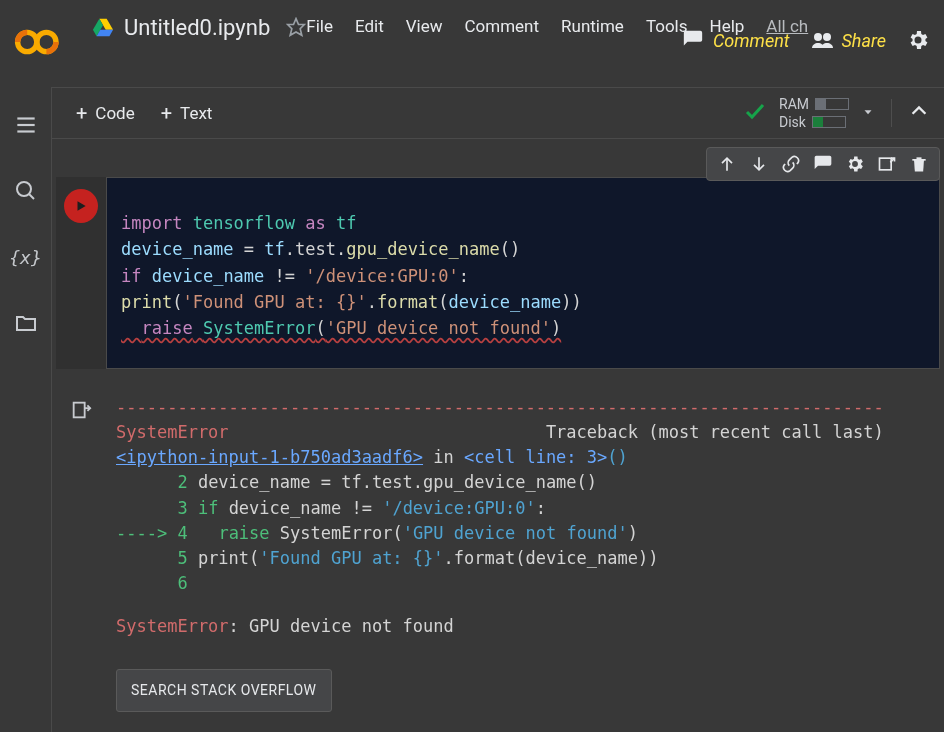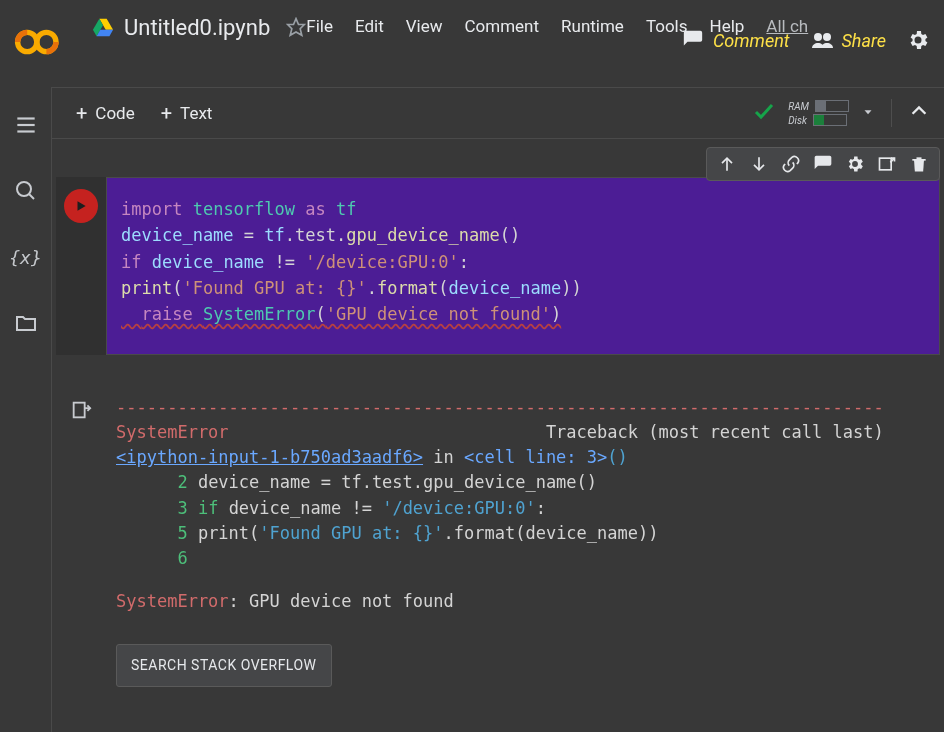--- a/index.html
+++ b/index.html
@@ -68,21 +68,21 @@
     border-bottom: 1px solid #4a4a4a;
     display: flex; align-items: center;
     padding: 0 14px 0 24px;
     gap: 26px;
   }
   .tb-btn { display:flex; align-items:center; gap:8px; font-size:17px; color:#e8eaed; cursor:pointer; }
   .tb-plus { font-size:20px; line-height:1; color:#e8eaed; }
 
   .tb-right { margin-left:auto; display:flex; align-items:center; gap:12px; }
   .conn-check { color:#16a34a; font-size:22px; }
-  .res-block { display:flex; flex-direction:column; gap:2px; font-size:10px; color:#c8cbd0;font-style:italic; }
+  .res-block { display:flex; flex-direction:column; gap:2px; font-size:14px; color:#c8cbd0; }
   .res-row { display:flex; align-items:center; gap:6px; }
   .res-bar { width:34px; height:12px; border:1px solid #6b6f76; position:relative; }
   .res-bar.green .fill { background:#1b7f3b; }
   .res-bar .fill { position:absolute; left:0; top:0; bottom:0; width:10px; background:#6b6f76; }
   .tb-caret { color:#c8cbd0; font-size:14px; cursor:pointer; }
   .tb-divider { width:1px; height:28px; background:#4e4e4e; margin:0 4px; }
   .tb-up { cursor:pointer; }
 
   
   .main {
@@ -119,23 +119,23 @@
   }
   .run-btn {
     width:34px; height:34px; border-radius:50%;
     background:#c5221f;
     display:flex; align-items:center; justify-content:center;
     cursor:pointer;
   }
   .run-btn svg { width:14px; height:14px; fill:#1e1e1e; }
   .code-area {
     flex:1;
-    background:#4c1d95;
+    background:#0f172a;
     border:1px solid #4a4a4a;
-    padding:18px 18px 26px 14px;
+    padding:32px 18px 26px 14px;
     font-family: "Consolas","Menlo","Monaco",monospace;
     font-size:17px;
     line-height:1.55;
   }
   .code-line { white-space:pre; }
   .k-import { color:#c586c0; }
   .k-as { color:#c586c0; }
   .k-if { color:#c586c0; }
   .k-raise { color:#c586c0; }
   .ident { color:#9cdcfe; }
@@ -403,20 +403,21 @@
           </svg>
       </span>
     </div>
     <div class="output">
       <div class="trace-dashes">---------------------------------------------------------------------------</div>
       <div class="trace-row"><span class="err-name">SystemError</span><span class="plain">                               </span><span class="plain">Traceback (most recent call last)</span></div>
       <div class="trace-row"><span class="trace-link">&lt;ipython-input-1-b750ad3aadf6&gt;</span><span class="plain"> in </span><span class="trace-in">&lt;cell line: 3&gt;</span><span class="trace-blue">()</span></div>
 
       <div class="trace-row"><span class="trace-green">      2</span><span class="plain"> device_name = tf.test.gpu_device_name()</span></div>
       <div class="trace-row"><span class="trace-green">      3</span><span class="plain"> </span><span class="trace-green">if</span><span class="plain"> device_name != </span><span class="trace-blue">'/device:GPU:0'</span><span class="plain">:</span></div>
+      <div class="trace-row"><span class="trace-green">----&gt; </span><span class="trace-green">4</span><span class="plain">   </span><span class="trace-green">raise</span><span class="plain"> SystemError(</span><span class="trace-blue">'GPU device not found'</span><span class="plain">)</span></div>
       <div class="trace-row"><span class="trace-green">      5</span><span class="plain"> print(</span><span class="trace-blue">'Found GPU at: {}'</span><span class="plain">.format(device_name))</span></div>
       <div class="trace-row"><span class="trace-green">      6</span><span class="plain"></span></div>
 
       <div class="trace-row" style="margin-top:18px;"><span class="err-name">SystemError</span><span class="plain">: GPU device not found</span></div>
 
       <div class="so-btn">SEARCH STACK OVERFLOW</div>
     </div>
   </div>
 
 </div>

